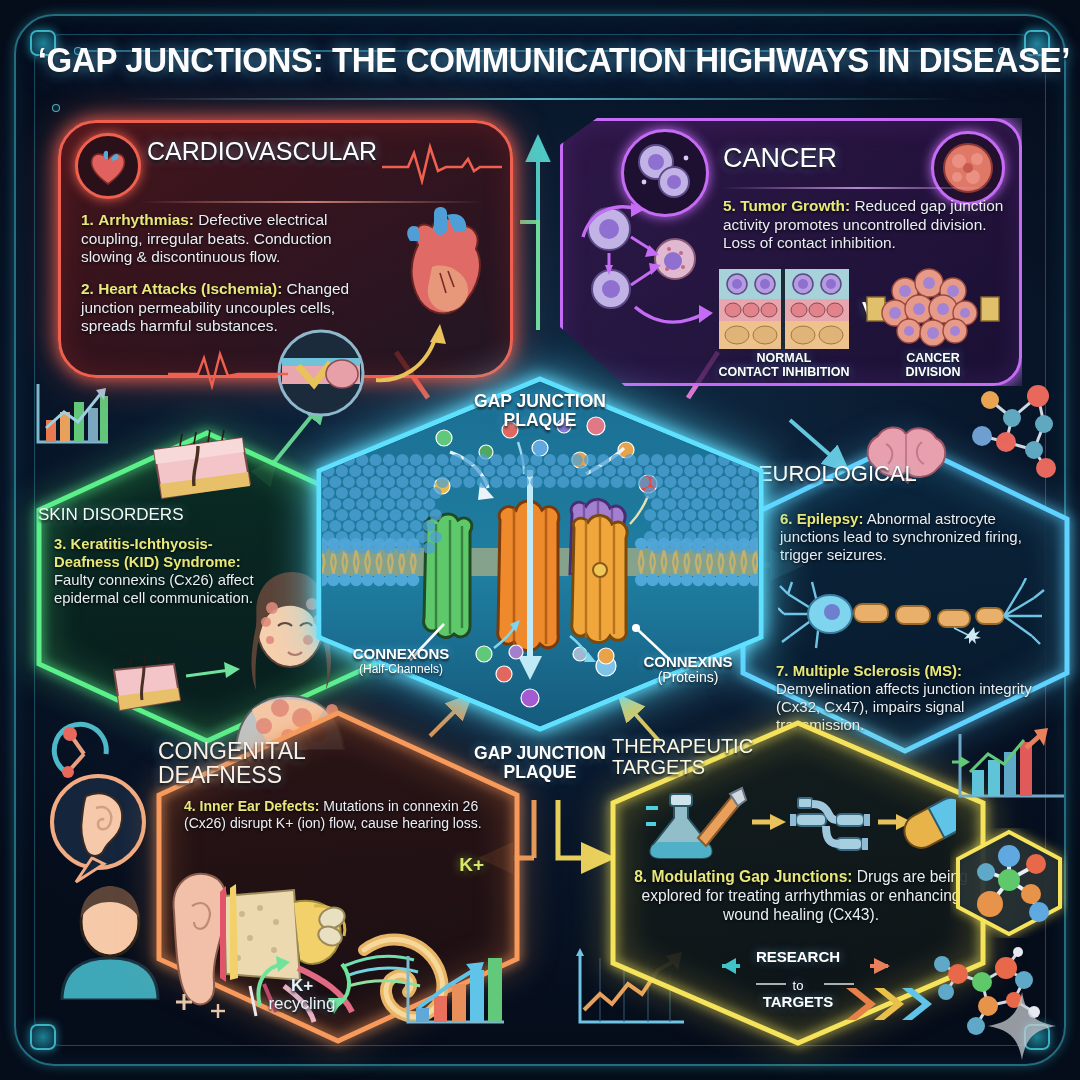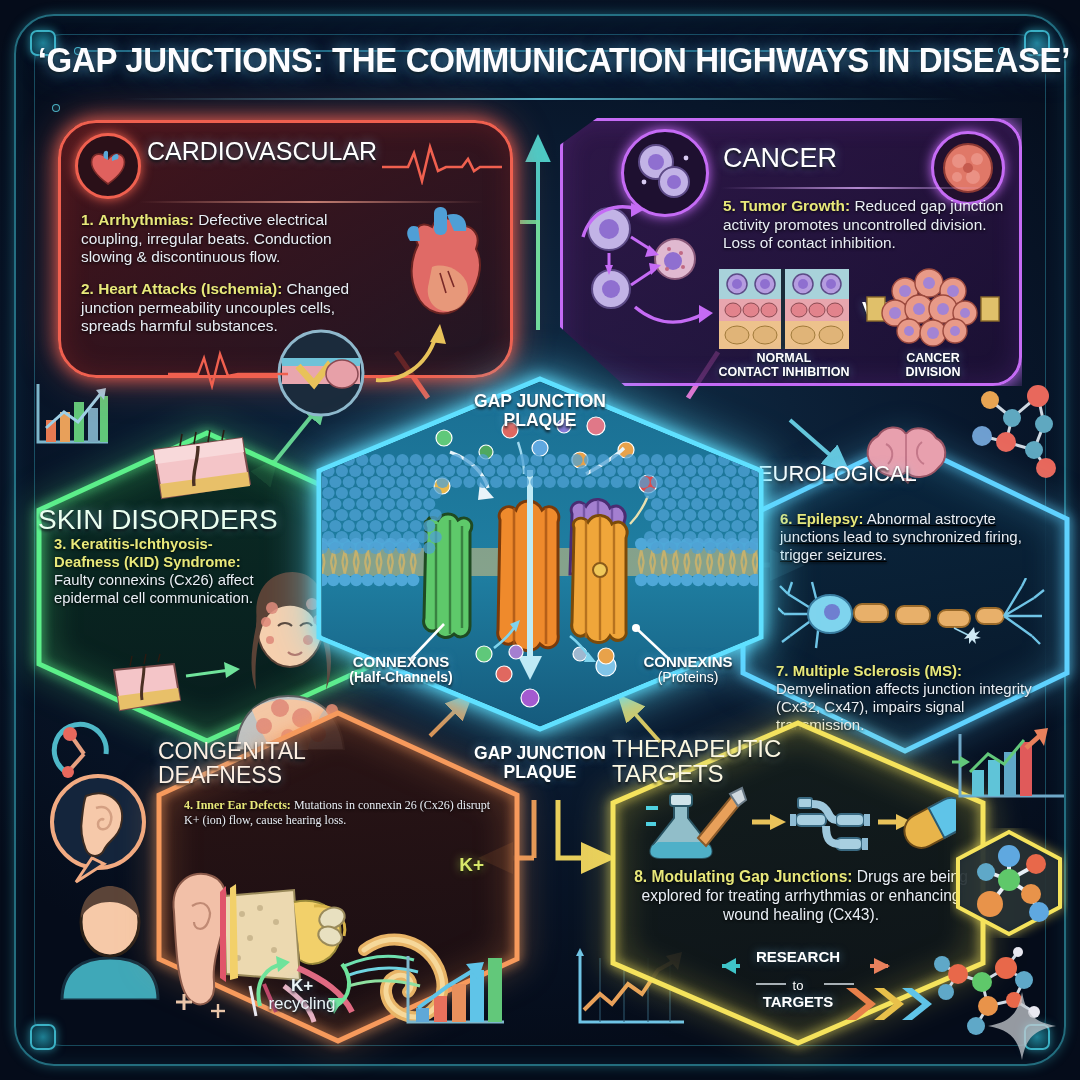--- a/index.html
+++ b/index.html
@@ -409,21 +409,21 @@
       <path d="M8,22 L96,10 L98,24 L10,36 Z" fill="#f8d9da"></path>
       <path d="M14,56 L102,44 L104,58 L16,70 Z" fill="#e8c069"></path>
       <path d="M52,18 C52,34 46,44 48,58" stroke="#4a3024" stroke-width="3.4" fill="none"></path>
       <g stroke="#2a1a12" stroke-width="1.6">
           <line x1="36" y1="6" x2="34" y2="18"></line>
           <line x1="50" y1="4" x2="48" y2="16"></line>
           <line x1="64" y1="2" x2="62" y2="14"></line>
           <line x1="78" y1="2" x2="76" y2="12"></line>
         </g>
     </svg>
-    <div class="phead" style="position:absolute;left:0;right:4px;top:74px;font-size:28px;color:#eafff0;">
+    <div class="phead" style="position:absolute;left:0;right:4px;top:74px;font-size:17px;color:#eafff0;">
       <div>SKIN DISORDERS</div>
     </div>
     <div style="position:absolute;left:16px;top:104px;width:216px;">
       <div class="ptext" style="font-size:14.8px;">
         <span class="num">3.</span>
         <b>Keratitis-Ichthyosis-Deafness (KID) Syndrome:</b><span> Faulty connexins (Cx26) affect epidermal cell communication.</span>
       </div>
     </div>
     <svg style="position:absolute;right:6px;bottom:-8px;width:162px;height:190px;" viewBox="0 0 162 190">
       <path d="M28,190 C30,152 54,136 80,136 C108,136 132,152 136,190 Z" fill="#bfc5c6" stroke="#5a5f60" stroke-width="2"></path>
@@ -470,21 +470,21 @@
       <polygon points="166,4 328,82 328,236 166,314 4,236 4,82" fill="none" stroke="#5fd2ff" stroke-width="5"></polygon>
     </svg>
     <svg style="position:absolute;left:118px;top:-18px;width:92px;height:62px;" viewBox="0 0 92 62">
       <path d="M14,44 C4,36 6,20 18,14 C24,4 40,2 46,12 C54,2 70,6 76,16 C88,22 88,38 78,46 C70,56 54,58 46,50 C36,58 22,54 14,44 Z" fill="#e8a0ae" stroke="#9a5464" stroke-width="2"></path>
       <path d="M26,22 C34,26 34,36 28,42 M46,12 L46,50 M62,20 C54,26 56,38 64,42" stroke="#c4788a" stroke-width="2" fill="none"></path>
       <path d="M42,56 L48,62 L52,56 Z" fill="#d07a8a"></path>
     </svg>
     <div class="phead" style="position:absolute;left:0;right:0;top:22px;font-size:22px;line-height:1.06;">
       <div>NEUROLOGICAL</div>
     </div>
-    <div style="position:absolute;left:38px;top:70px;width:268px;text-decoration:underline;">
+    <div style="position:absolute;left:38px;top:70px;width:268px;">
       <div class="ptext" style="font-size:15px;">
         <span class="num">6.</span>
         <b>Epilepsy:</b><span> Abnormal astrocyte junctions lead to synchronized firing, trigger seizures.</span>
       </div>
     </div>
     <svg style="position:absolute;left:36px;top:138px;width:268px;height:76px;" viewBox="0 0 268 76">
       <g stroke="#6fc4e6" stroke-width="2.4" fill="none">
         <path d="M42,36 L10,16 M42,36 L6,36 M42,36 L12,58 M42,36 L34,4 M42,36 L38,70"></path>
         <path d="M10,16 L2,8 M10,16 L14,4 M6,36 L0,30 M12,58 L4,64"></path>
       </g>
@@ -514,21 +514,21 @@
   <div class="hexpanel" id="deaf">
     <div class="hxfill" style="background:linear-gradient(175deg,rgba(48,20,18,.88),rgba(26,14,18,.92));"></div>
     <svg class="hxring" viewBox="0 0 366 336" preserveAspectRatio="none" style="filter:drop-shadow(0 0 6px #f79a5c) drop-shadow(0 0 16px rgba(247,154,92,.6));">
       <polygon points="183,4 362,86 362,250 183,332 4,250 4,86" fill="none" stroke="#f79a5c" stroke-width="5"></polygon>
     </svg>
     <div class="phead" style="position:absolute;left:0;right:0;top:28px;font-size:23px;line-height:1.04;color:#fdf0e4;">
       <div>CONGENITAL</div>
       <div>DEAFNESS</div>
     </div>
     <div style="position:absolute;left:26px;top:86px;width:308px;">
-      <div class="ptext" style="font-size:12px;font-family:Liberation Serif, serif;">
+      <div class="ptext" style="font-size:14px;">
         <span class="num">4.</span>
         <b>Inner Ear Defects:</b><span> Mutations in connexin 26 (Cx26) disrupt K+ (ion) flow, cause hearing loss.</span>
       </div>
     </div>
     <svg style="position:absolute;left:6px;top:150px;width:330px;height:170px;" viewBox="0 0 330 170">
       <path d="M10,50 C6,20 28,6 48,14 C64,20 66,44 60,62 C56,80 48,100 50,120 C52,140 38,148 26,138 C14,128 12,90 10,50 Z" fill="#f2c0a8" stroke="#8a5a4a" stroke-width="2"></path>
       <path d="M28,44 C40,36 50,46 44,60 C40,70 30,68 30,60" fill="none" stroke="#c08a74" stroke-width="2.2"></path>
       <path d="M60,34 L130,28 L136,118 L62,112 Z" fill="#ecd9b0" stroke="#9a8a5a" stroke-width="2"></path>
       <g fill="#c4b088" opacity=".8">
           <circle cx="78" cy="52" r="3"></circle>
@@ -592,21 +592,21 @@
       </g>
     <path d="M14,62 L30,46 L42,56 L58,36 L72,46 L88,22 L106,12" stroke="#e8a05a" stroke-width="4" fill="none"></path>
     <path d="M96,8 L112,4 L108,22 Z" fill="#e8a05a"></path>
   </svg>
 
   <div class="hexpanel" id="thera">
     <div class="hxfill" style="background:linear-gradient(175deg,rgba(20,30,28,.9),rgba(14,20,24,.93));"></div>
     <svg class="hxring" viewBox="0 0 378 328" preserveAspectRatio="none" style="filter:drop-shadow(0 0 6px #f5e35c) drop-shadow(0 0 16px rgba(245,227,92,.6));">
       <polygon points="189,4 374,84 374,244 189,324 4,244 4,84" fill="none" stroke="#f5e35c" stroke-width="5"></polygon>
     </svg>
-    <div class="phead" style="position:absolute;left:0;right:0;top:14px;font-size:24px;line-height:1.05;color:#fcf8e2;">
+    <div class="phead" style="position:absolute;left:0;right:0;top:14px;font-size:20px;line-height:1.05;color:#fcf8e2;">
       <div>THERAPEUTIC</div>
       <div>TARGETS</div>
     </div>
     <svg style="position:absolute;left:28px;top:62px;width:316px;height:76px;" viewBox="0 0 316 76">
       <path d="M34,20 L34,34 L12,62 C8,70 12,74 20,74 L62,74 C70,74 74,70 70,62 L48,34 L48,20 Z" fill="#9fd0dc" stroke="#2c5a6a" stroke-width="2" opacity=".9"></path>
       <path d="M18,58 L64,58 L70,62 C74,70 70,74 62,74 L20,74 C12,74 8,70 12,62 Z" fill="#4fb0c8"></path>
       <rect x="30" y="10" width="22" height="12" rx="3" fill="#cfe4ea" stroke="#2c5a6a" stroke-width="2"></rect>
       <path d="M58,54 L92,12 L100,20 L66,62 Z" fill="#e8a05a" stroke="#8a5a2a" stroke-width="2"></path>
       <path d="M90,10 L102,4 L106,16 L98,22 Z" fill="#cfd8de" stroke="#6a7a86" stroke-width="2"></path>
       <path d="M6,24 L18,24 M6,40 L16,40" stroke="#4fd0e0" stroke-width="4"></path>
@@ -1066,23 +1066,23 @@
       </g>
     </svg>
     <div class="lbl-sm" style="left:0;right:0;top:14px;font-size:17.5px;line-height:1.08;">
       <div>GAP JUNCTION</div>
       <div>PLAQUE</div>
     </div>
     <div class="lbl-sm" style="left:0;right:0;bottom:-52px;font-size:17.5px;line-height:1.08;">
       <div>GAP JUNCTION</div>
       <div>PLAQUE</div>
     </div>
-    <div class="lbl-sm" style="left:8px;bottom:44px;width:150px;font-size:15px;line-height:1.12;text-align:center;margin-top:32px;">
+    <div class="lbl-sm" style="left:8px;bottom:54px;width:150px;font-size:15px;line-height:1.12;text-align:center;margin-top:32px;">
       <div>CONNEXONS</div>
-      <div style="font-weight:bold;font-size:14px;">(Half-Channels)</div>
+      <div style="font-weight:normal;font-size:12px;">(Half-Channels)</div>
     </div>
     <div class="lbl-sm" style="right:4px;bottom:44px;width:140px;font-size:15px;line-height:1.12;text-align:center;">
       <div>CONNEXINS</div>
       <div style="font-weight:normal;font-size:14px;">(Proteins)</div>
     </div>
   </div>
 
   <svg class="dec" style="left:952px;top:728px;width:120px;height:84px;" viewBox="0 0 120 84">
     <path d="M8,6 L8,68 L112,68" stroke="#6fa8c8" stroke-width="3" fill="none"></path>
     <rect x="20" y="42" width="12" height="26" fill="#5fc4d8"></rect>

